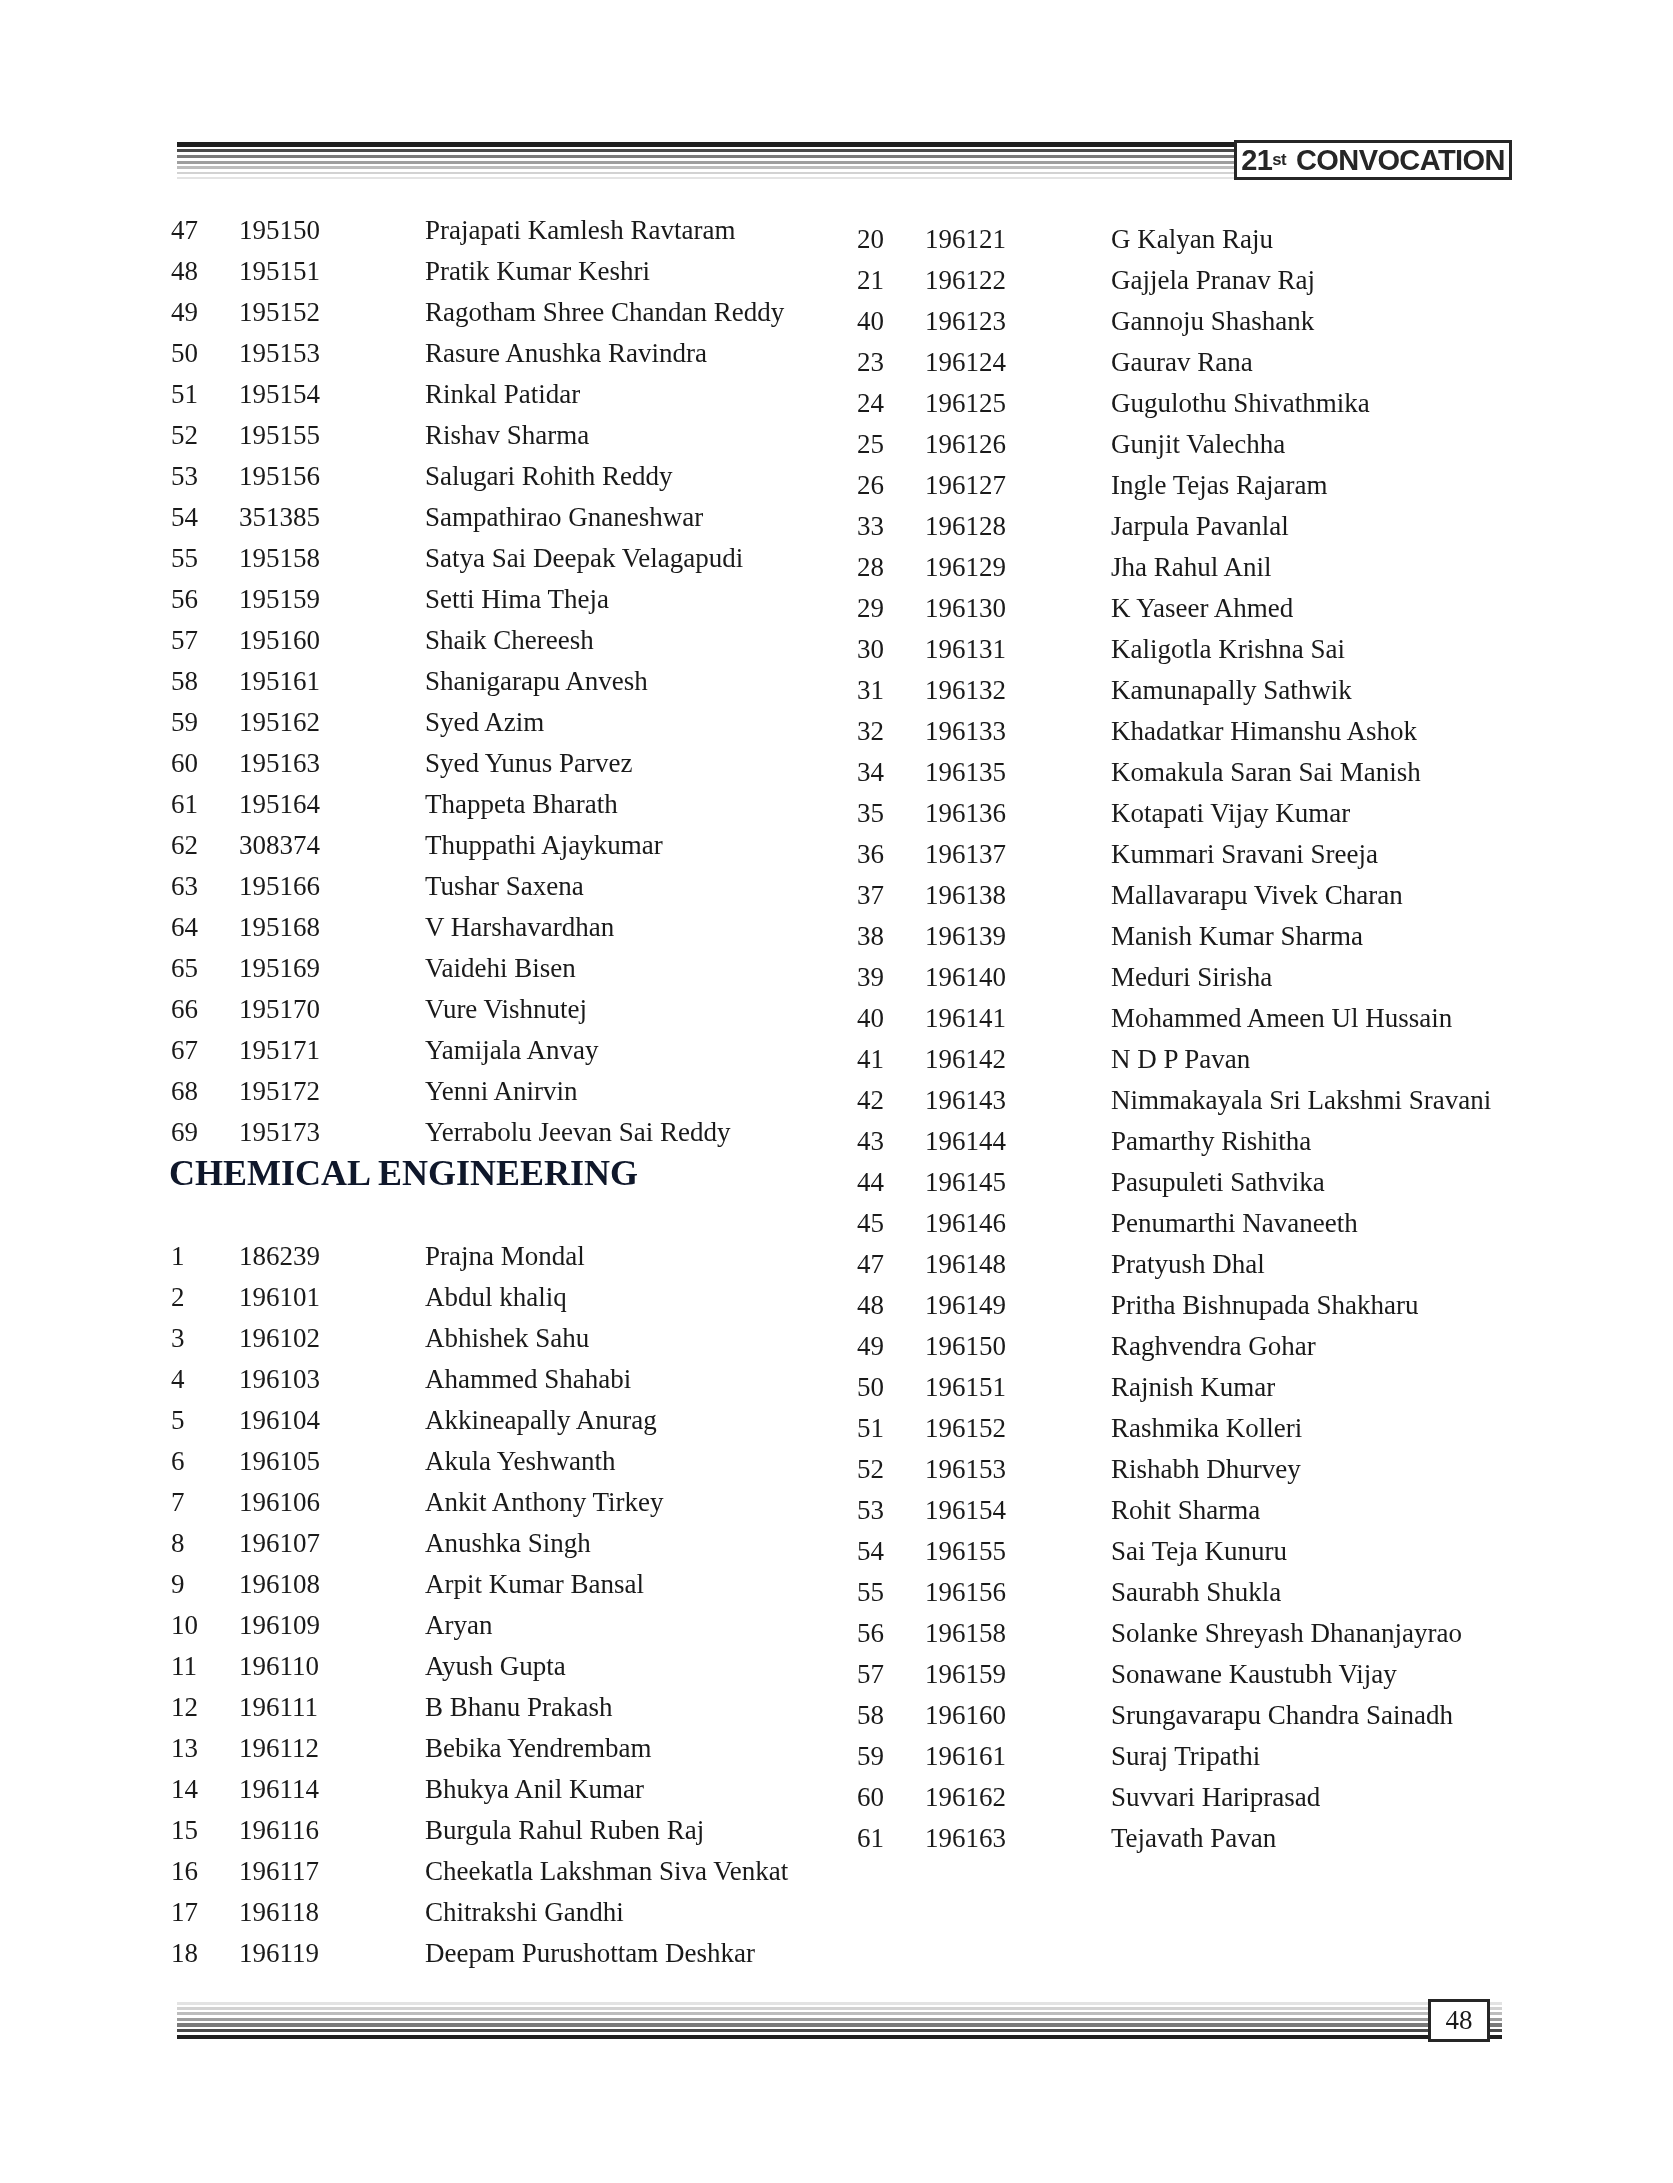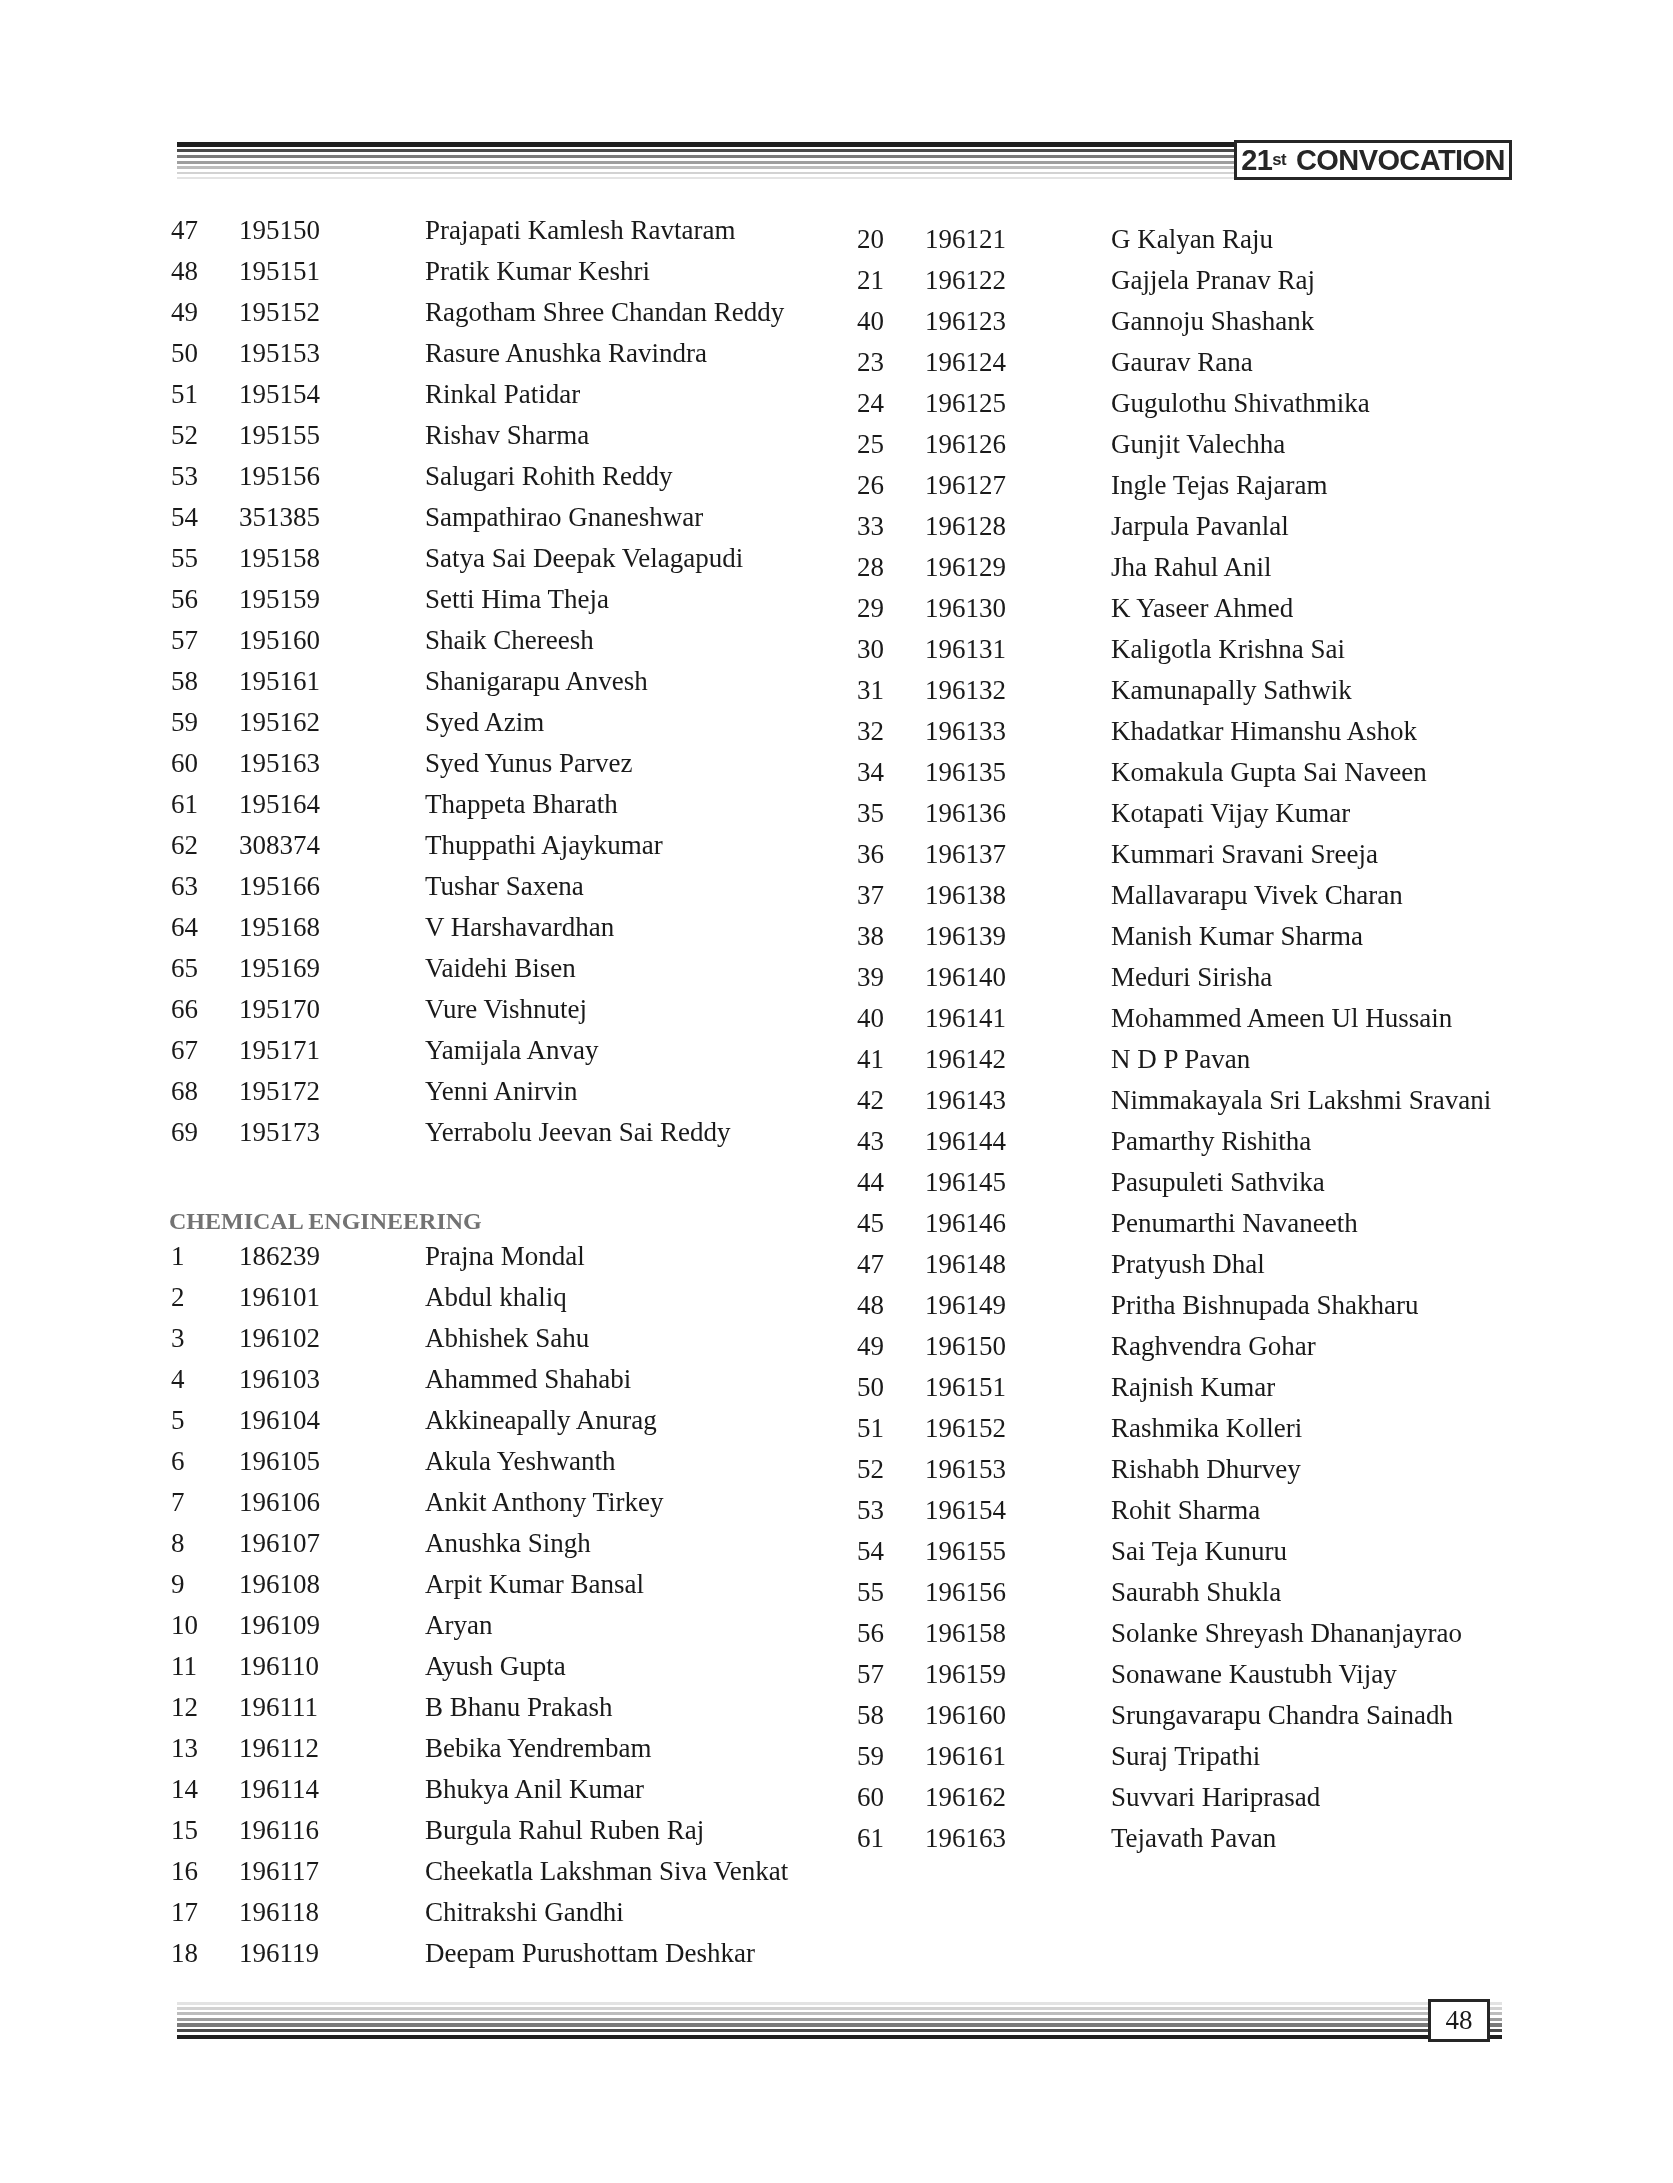--- a/index.html
+++ b/index.html
@@ -31,23 +31,23 @@
     font-family:"Liberation Serif", serif;font-size:27px;color:#1a1a1a;
     z-index:5;
   }
   
   .rows{position:absolute;}
   .row{position:relative;height:41px;font-size:27px;line-height:32px;white-space:nowrap;}
   .row .sno{position:absolute;left:0;top:0;}
   .row .roll{position:absolute;left:68px;top:0;}
   .row .name{position:absolute;left:254px;top:0;}
   .section-heading{
-    position:absolute;left:169px;top:1208px;
-    font-size:24px;font-weight:bold;letter-spacing:0px;
-    font-family:"Liberation Serif", serif;color:#737373;white-space:nowrap;
+    position:absolute;left:169px;top:1152px;
+    font-size:36px;font-weight:bold;letter-spacing:0px;
+    font-family:"Liberation Serif", serif;color:#0f172a;white-space:nowrap;
   }
 </style>
 </head>
 <body>
 
 <div class="rule-band" id="band-top" style="top:142px;">
     <div class="rule" style="height: 4.5px; background: rgb(31, 31, 31); margin-bottom: 2.6px;"></div>
     <div class="rule" style="height: 3.2px; background: rgb(74, 74, 74); margin-bottom: 2.6px;"></div>
     <div class="rule" style="height: 3.2px; background: rgb(122, 122, 122); margin-bottom: 2.6px;"></div>
     <div class="rule" style="height: 3.2px; background: rgb(158, 158, 158); margin-bottom: 2.6px;"></div>
@@ -338,21 +338,21 @@
       <span class="name">Kamunapally Sathwik</span>
     </div>
     <div class="row">
       <span class="sno">32</span>
       <span class="roll">196133</span>
       <span class="name">Khadatkar Himanshu Ashok</span>
     </div>
     <div class="row">
       <span class="sno">34</span>
       <span class="roll">196135</span>
-      <span class="name">Komakula Gupta Sai Naveen</span>
+      <span class="name">Komakula Saran Sai Manish</span>
     </div>
     <div class="row">
       <span class="sno">35</span>
       <span class="roll">196136</span>
       <span class="name">Kotapati Vijay Kumar</span>
     </div>
     <div class="row">
       <span class="sno">36</span>
       <span class="roll">196137</span>
       <span class="name">Kummari Sravani Sreeja</span>

